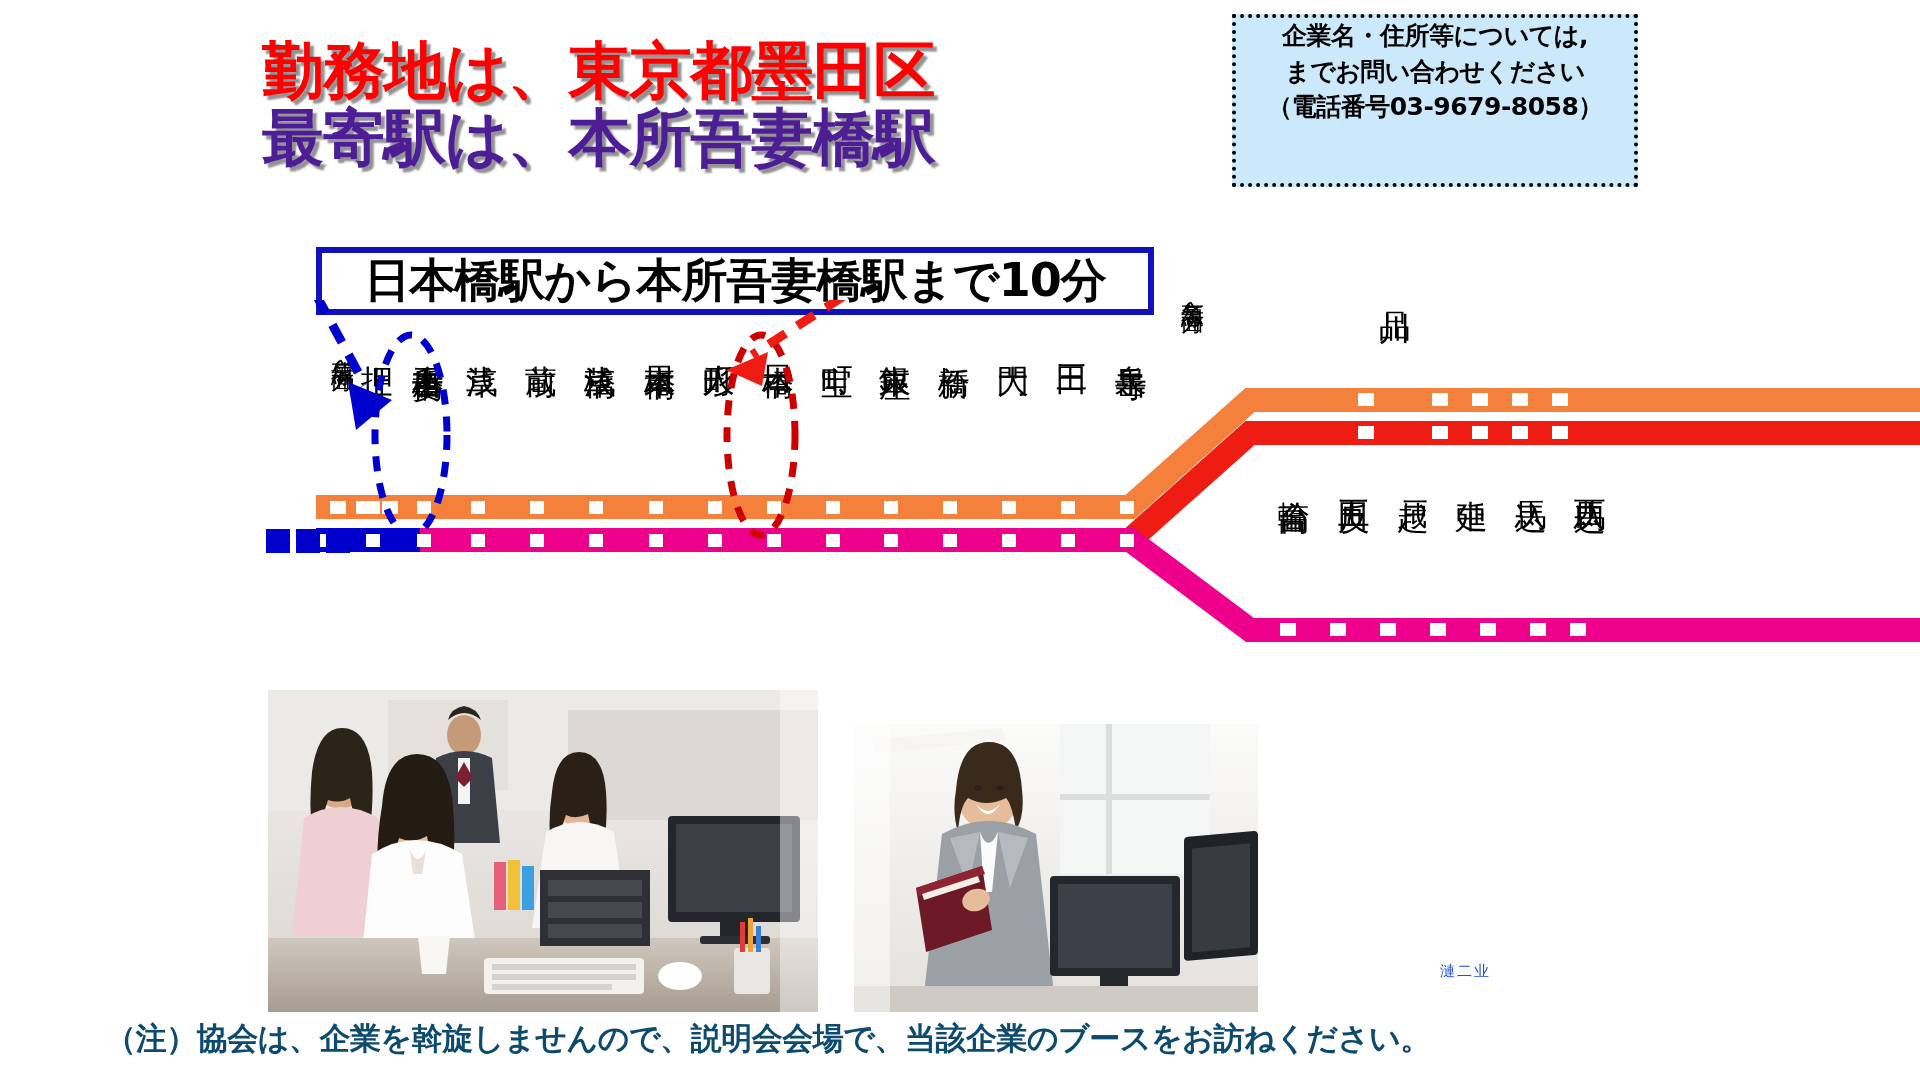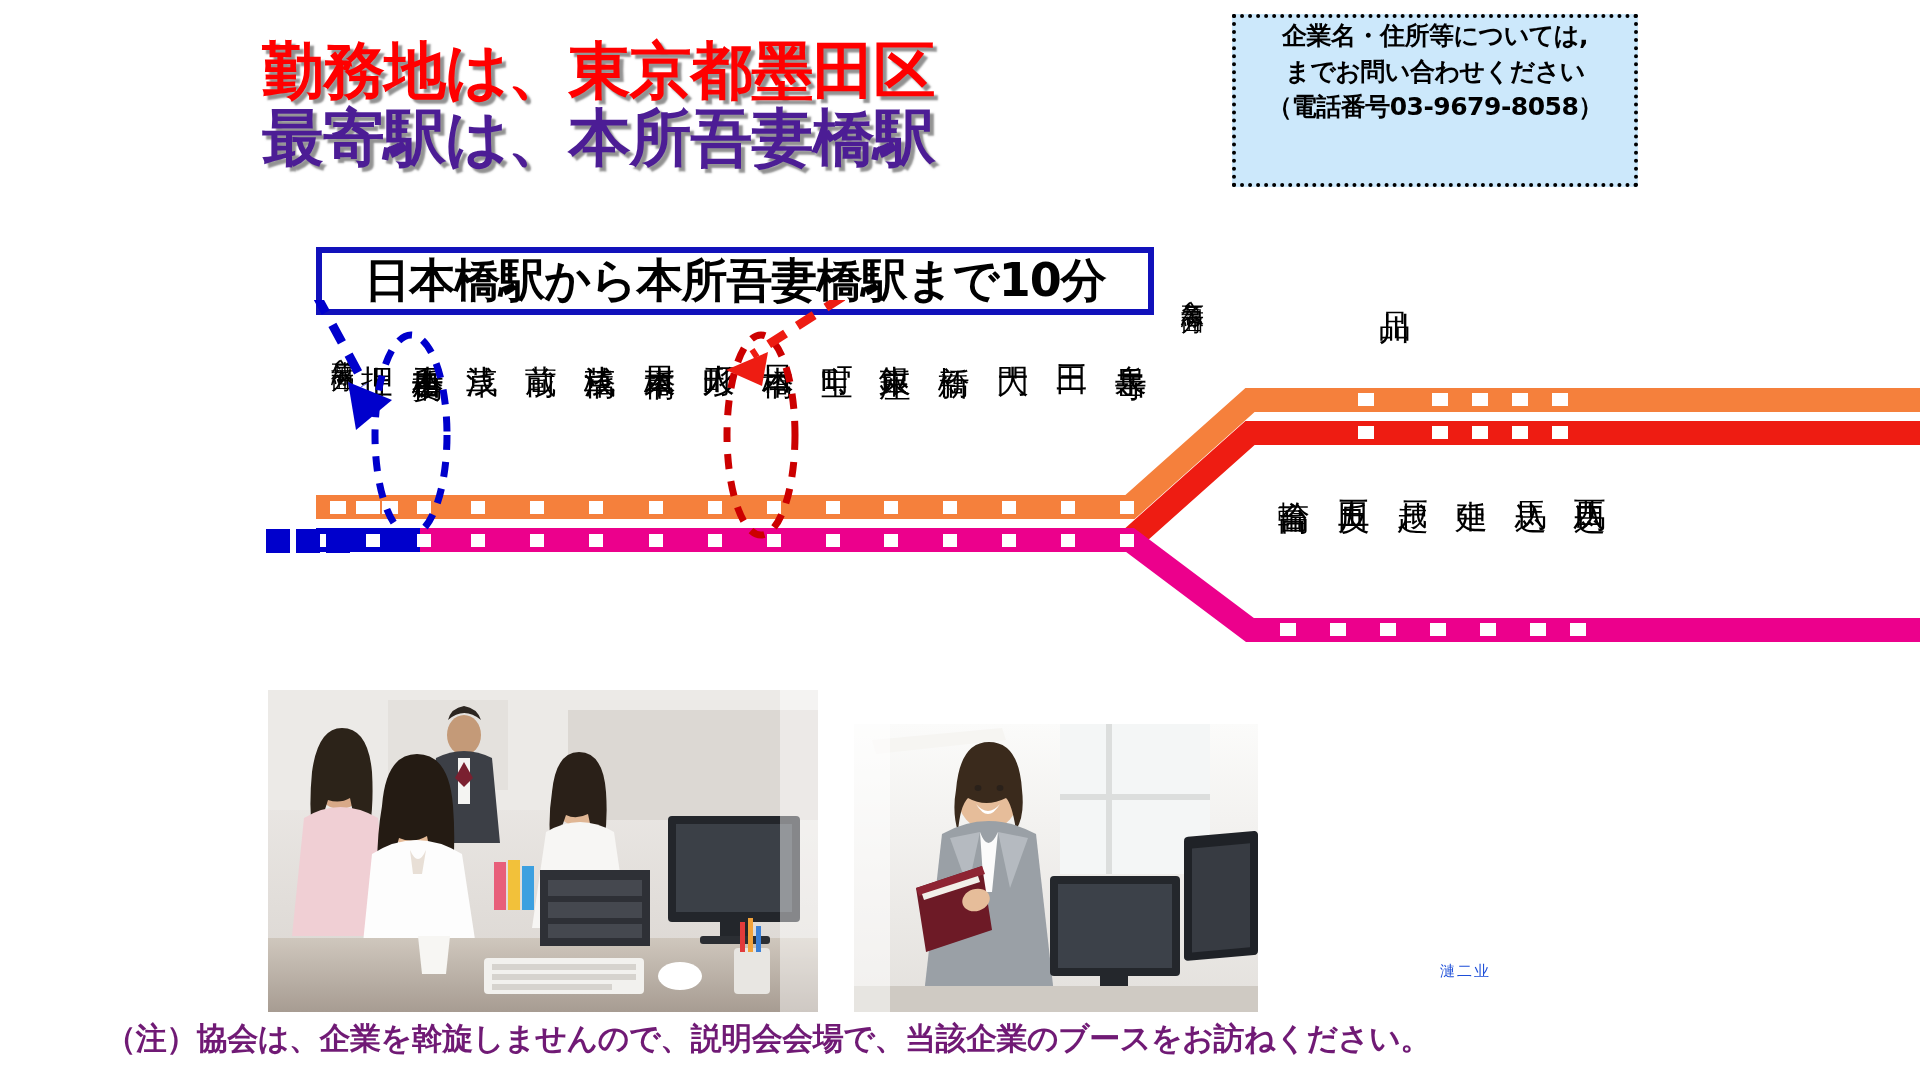--- a/index.html
+++ b/index.html
@@ -74,21 +74,21 @@
   }
   
   
   .photo{position:absolute;overflow:hidden;}
   #photo-left{left:268px;top:690px;width:550px;height:322px;}
   #photo-right{left:854px;top:724px;width:404px;height:288px;}
 
   
   #footer-note{
     position:absolute;left:0;top:1018px;width:1536px;text-align:center;
-    font-weight:bold;font-size:31px;color:#701a75;letter-spacing:-0.5px;
+    font-weight:bold;font-size:31px;color:#0c4a6e;letter-spacing:-0.5px;
     white-space:nowrap;
   }
   #watermark{
     position:absolute;left:1440px;top:962px;
     font-size:15px;color:#1d4ed8;letter-spacing:2px;
   }
 </style>
 </head>
 <body>
 

